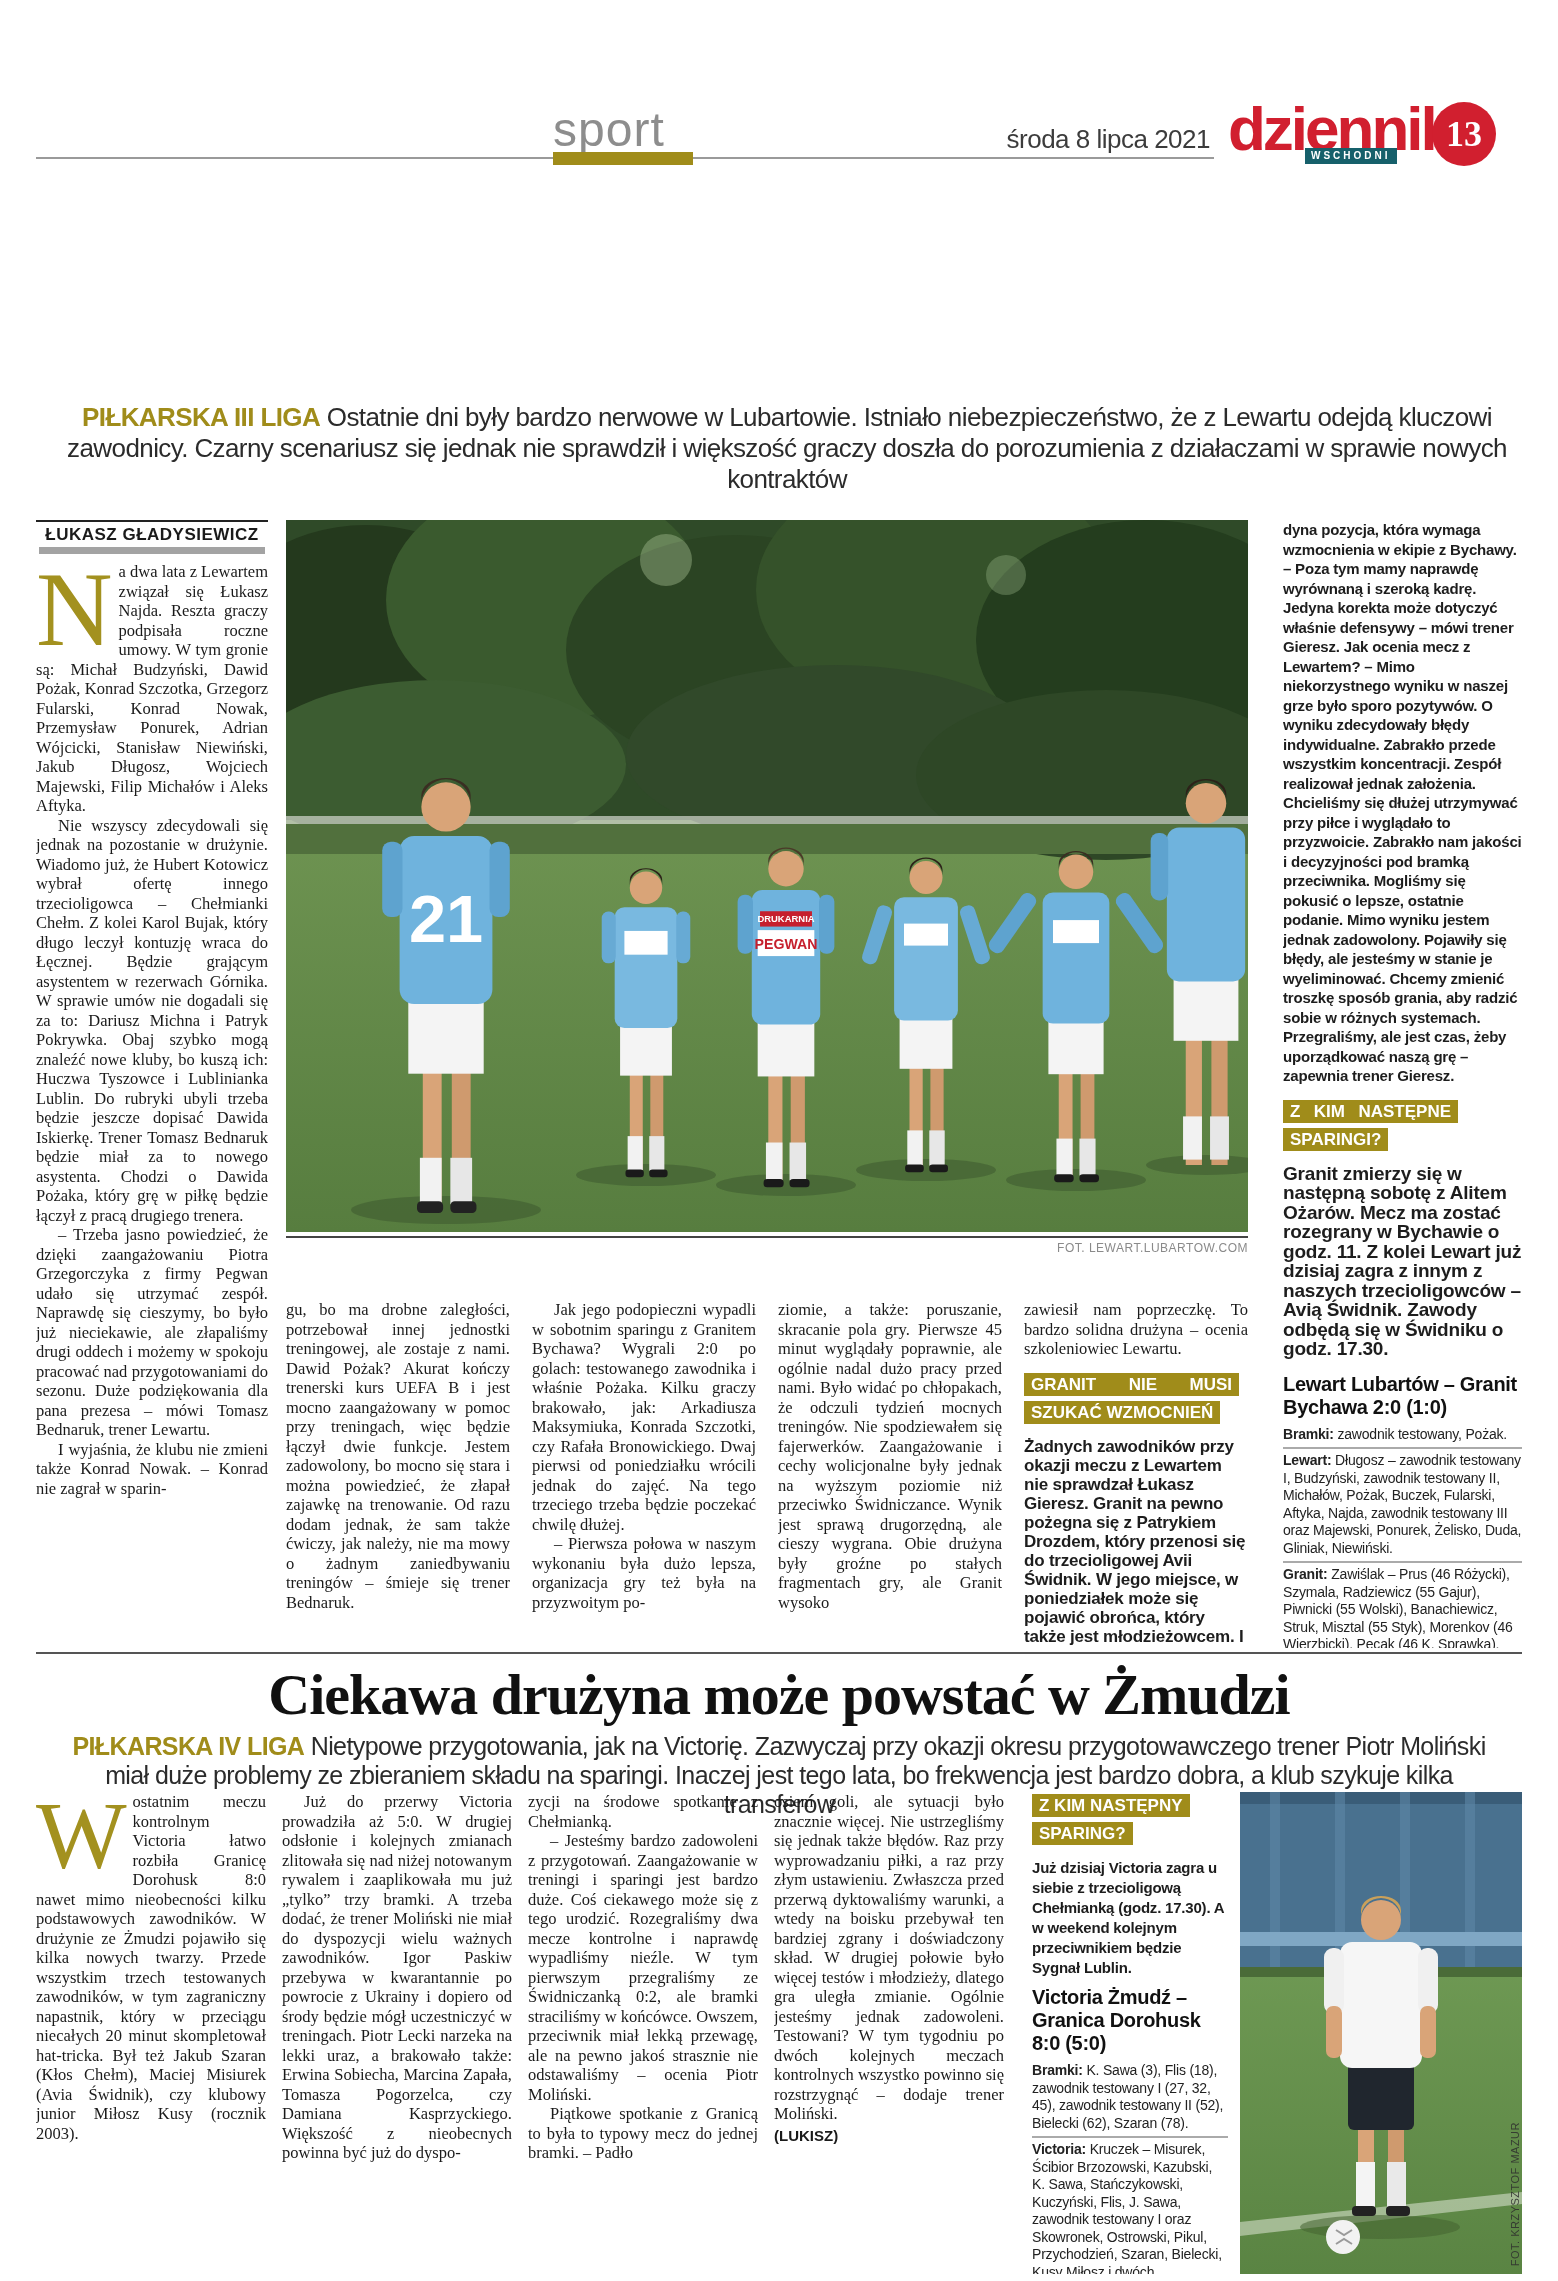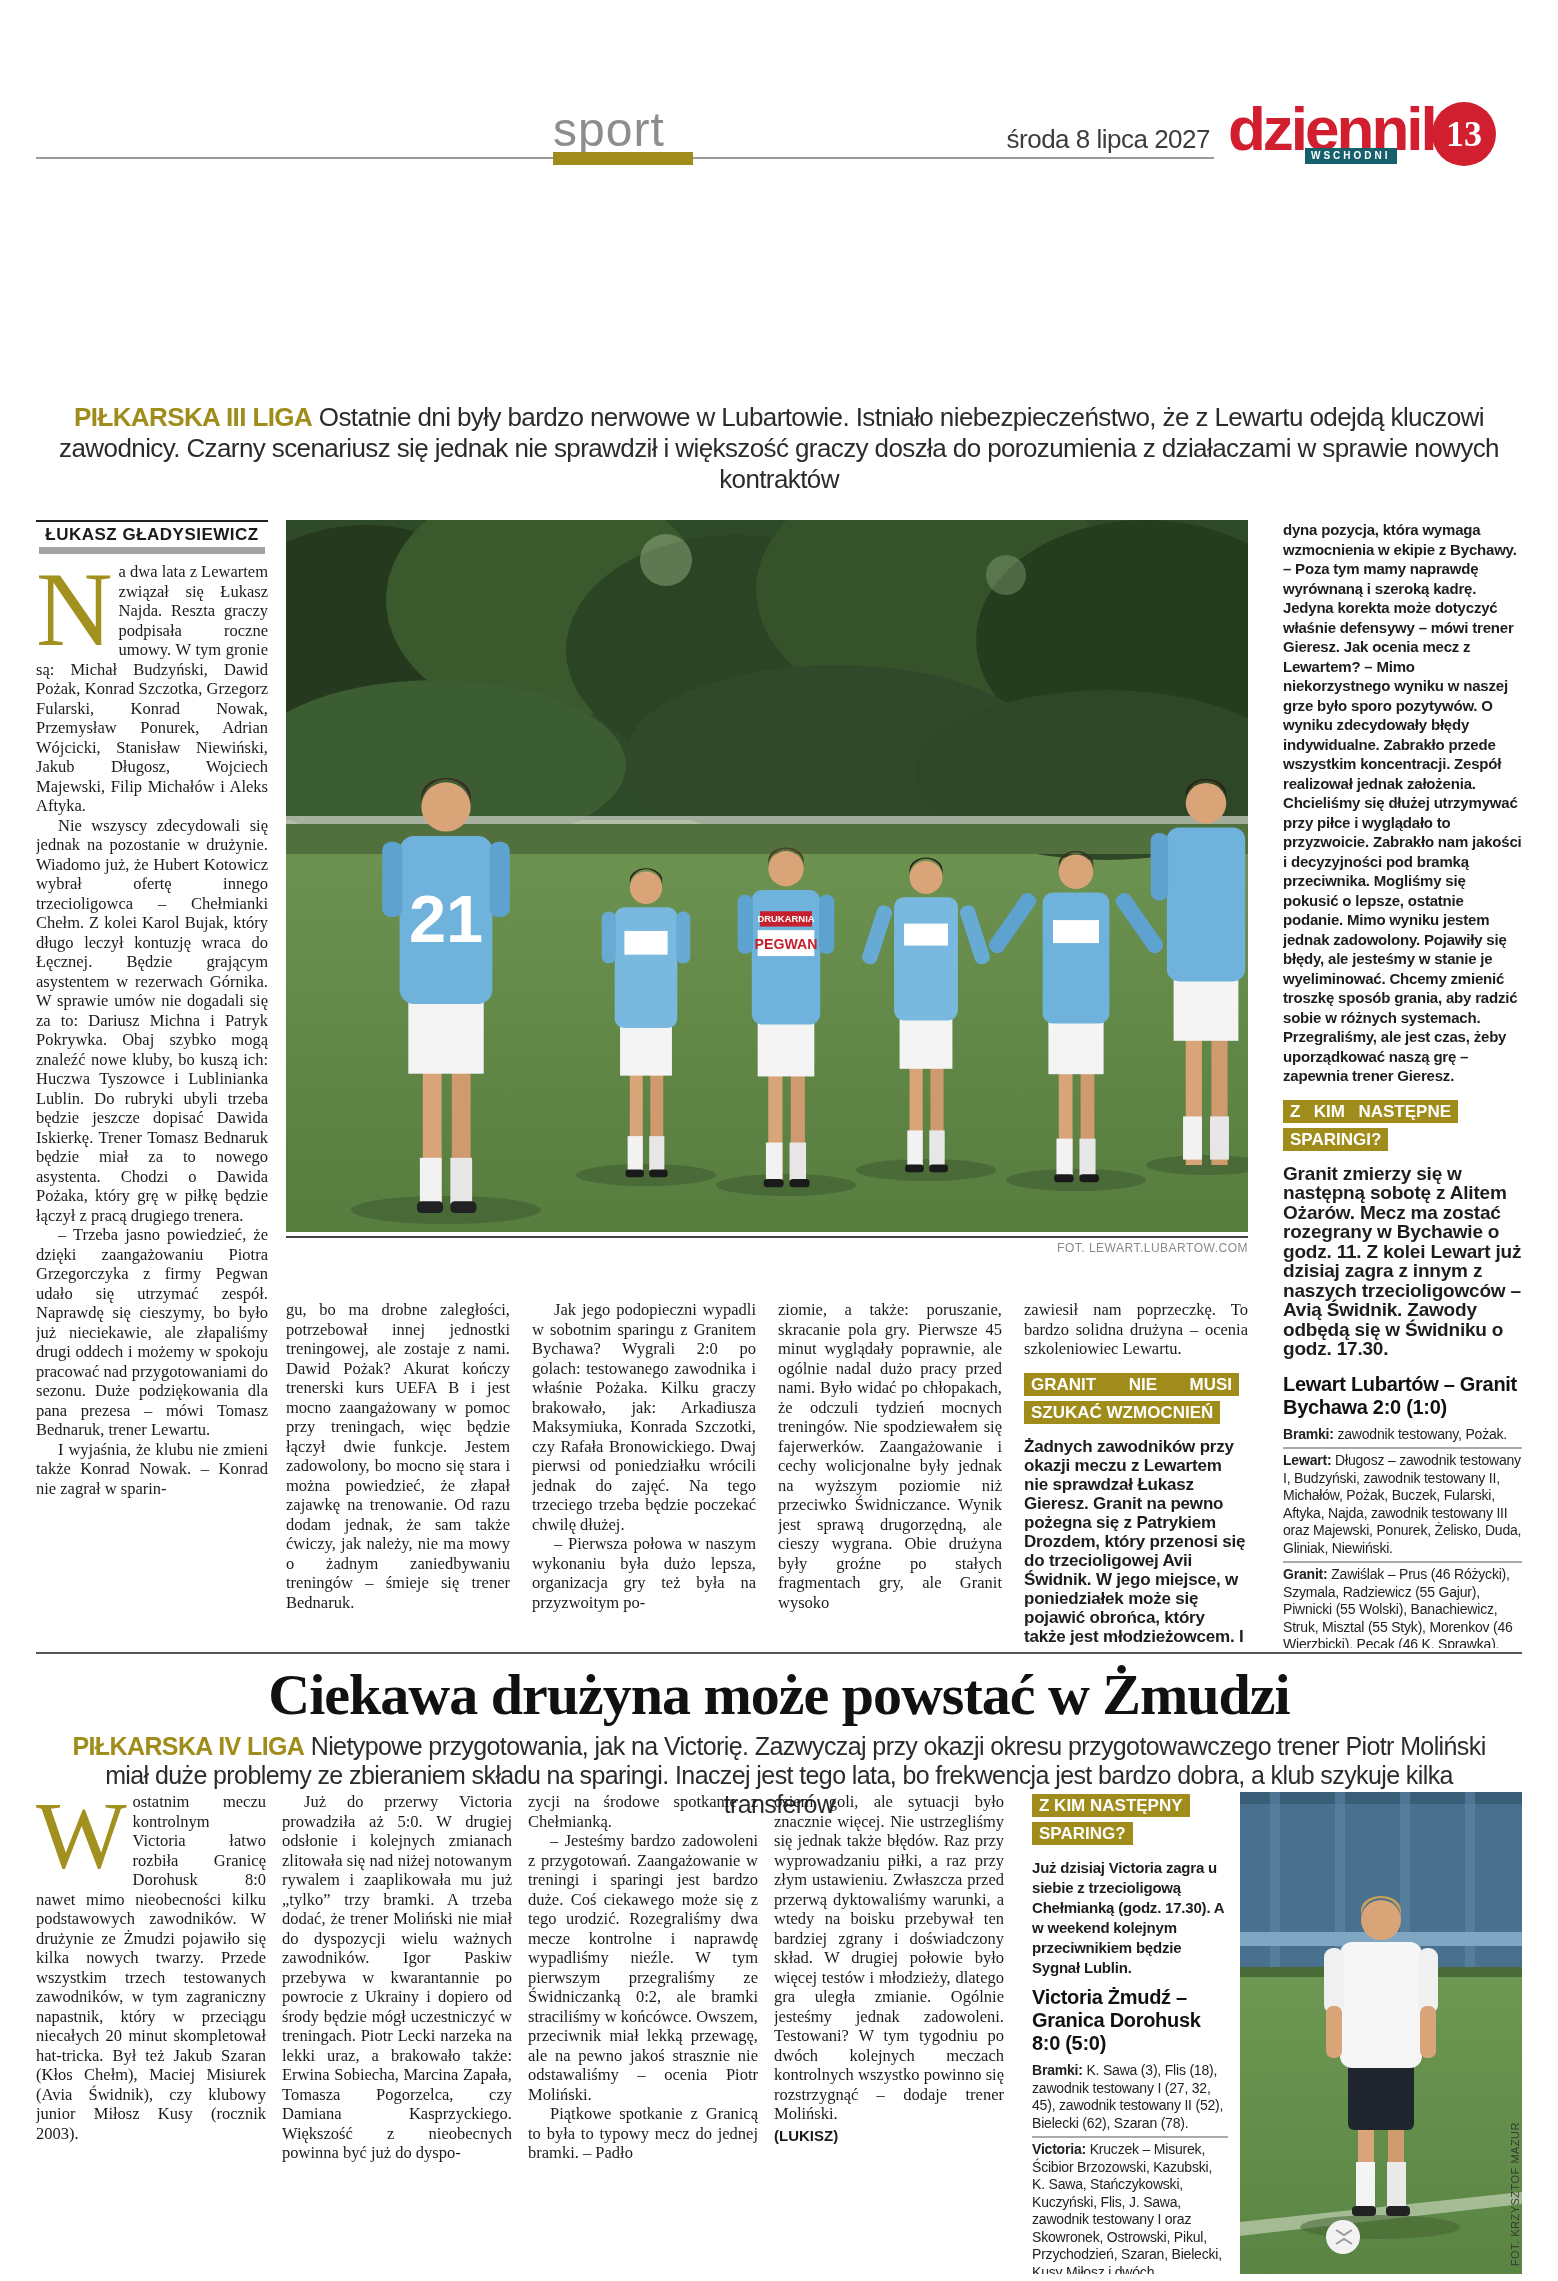--- a/index.html
+++ b/index.html
@@ -12,21 +12,21 @@
   
   .hdr-rule { position:absolute; left:36px; top:157px; width:1178px; height:2px; background:#9a9a9a; }
   .section-name { position:absolute; left:553px; top:106px; font:48px/1 "Liberation Sans",sans-serif; color:#8d8d8d; letter-spacing:1px; }
   .section-bar { position:absolute; left:553px; top:152px; width:140px; height:13px; background:#a08c1a; }
   .hdr-date { position:absolute; left:890px; top:126px; width:320px; text-align:right; font:26px/1 "Liberation Sans",sans-serif; color:#3c3c3c; letter-spacing:-0.5px; }
   .brand { position:absolute; left:1228px; top:98px; font:bold 62px/1 "Liberation Sans",sans-serif; color:#d11f2f; letter-spacing:-3px; }
   .brand-sub { position:absolute; left:1305px; top:148px; background:#16606b; color:#fff; font:bold 10px/1 "Liberation Sans",sans-serif; letter-spacing:3px; padding:3px 6px; }
   .page-badge { position:absolute; left:1432px; top:102px; width:64px; height:64px; border-radius:50%; background:#d11f2f; color:#fff; font:bold 36px/64px "Liberation Serif",serif; text-align:center; }
   
   .headline1 { position:absolute; left:0; top:178px; width:1558px; text-align:center; font:bold 96px/1.0 "Liberation Serif",serif; color:#111; letter-spacing:-2px; }
-  .lead { position:absolute; left:48px; top:402px; width:1462px; text-align:center; font:26px/31px "Liberation Sans",sans-serif; color:#2b2b2b; letter-spacing:-0.6px; }
+  .lead { position:absolute; left:56px; top:402px; width:1462px; text-align:center; font:26px/31px "Liberation Sans",sans-serif; color:#2b2b2b; letter-spacing:-0.6px; }
   .kicker { color:#a08c1a; font-weight:bold; }
   
   .col { position:absolute; overflow:hidden; text-align:justify; font-size:16.5px; line-height:19.5px; }
   .a1-col1 { left:36px;  top:520px; width:232px; height:1128px; }
   .a1-mid  { left:286px; top:520px; width:962px; height:1128px; }
   .a1-col6 { left:1283px; top:520px; width:239px; height:1128px; }
   .author-block { border-top:2px solid #222; text-align:center; padding-top:3px; margin-bottom:8px; }
   .author-name { display:inline-block; font:bold 17px/1.2 "Liberation Sans",sans-serif; letter-spacing:0.5px; border-bottom:7px solid #a3a3a3; padding:0 6px 2px; }
   .dropcap { float:left; color:#a3911f; font:106px/84px "Liberation Serif",serif; padding:6px 6px 0 0; }
   .dropcap2 { float:left; color:#a3911f; font:96px/76px "Liberation Serif",serif; padding:6px 6px 0 0; }
@@ -64,21 +64,21 @@
   .vcredit { position:absolute; right:1px; bottom:8px; writing-mode:vertical-rl; transform:rotate(180deg); font:11px/12px "Liberation Sans",sans-serif; color:#2e2e2e; letter-spacing:0.5px; opacity:0.85; }
 </style>
 </head>
 <body>
 
 <div class="page">
 
   <div class="hdr-rule"></div>
   <div class="section-name">sport</div>
   <div class="section-bar"></div>
-  <div class="hdr-date">środa 8 lipca 2027</div>
+  <div class="hdr-date">środa 8 lipca 2021</div>
   <div class="brand">dziennik</div>
   <div class="brand-sub">WSCHODNI</div>
   <div class="page-badge">13</div>
 
   <div class="lead">
     <span class="kicker">PIŁKARSKA III LIGA</span>
     <span>Ostatnie dni były bardzo nerwowe w Lubartowie. Istniało niebezpieczeństwo, że z Lewartu odejdą kluczowi zawodnicy. Czarny scenariusz się jednak nie sprawdził i większość graczy doszła do porozumienia z działaczami w sprawie nowych kontraktów</span>
   </div>
 
   <div class="col a1-col1">

